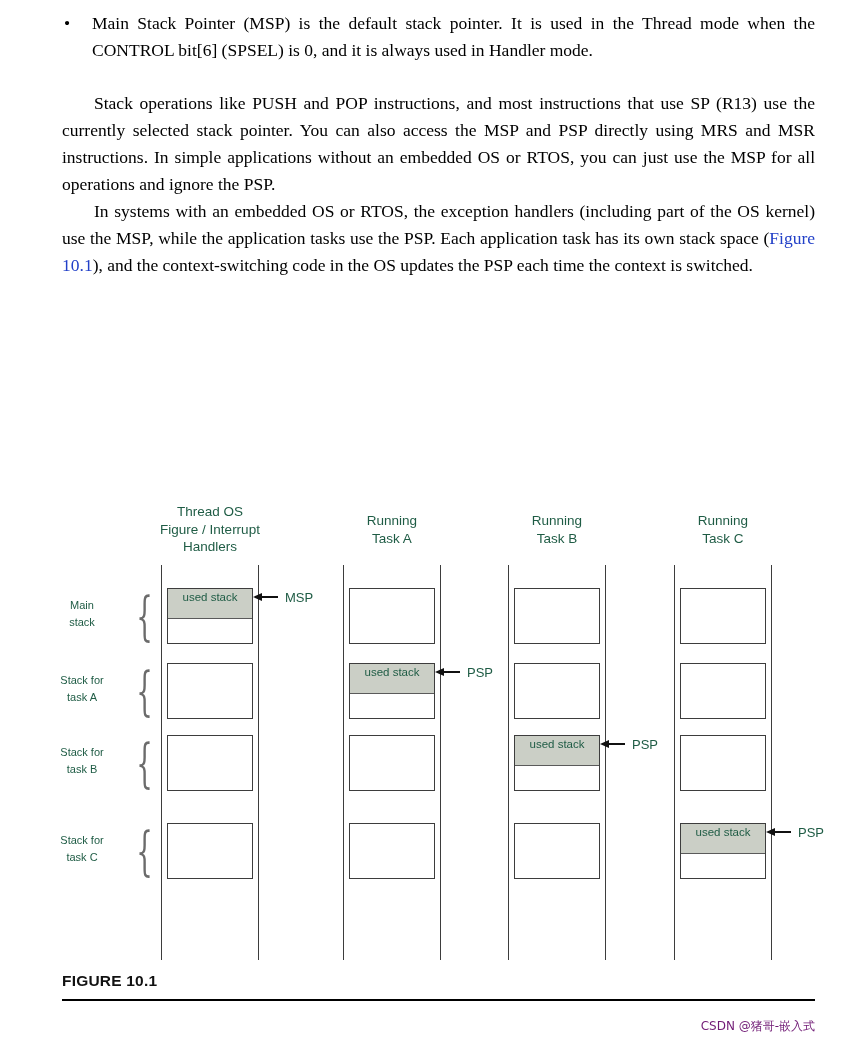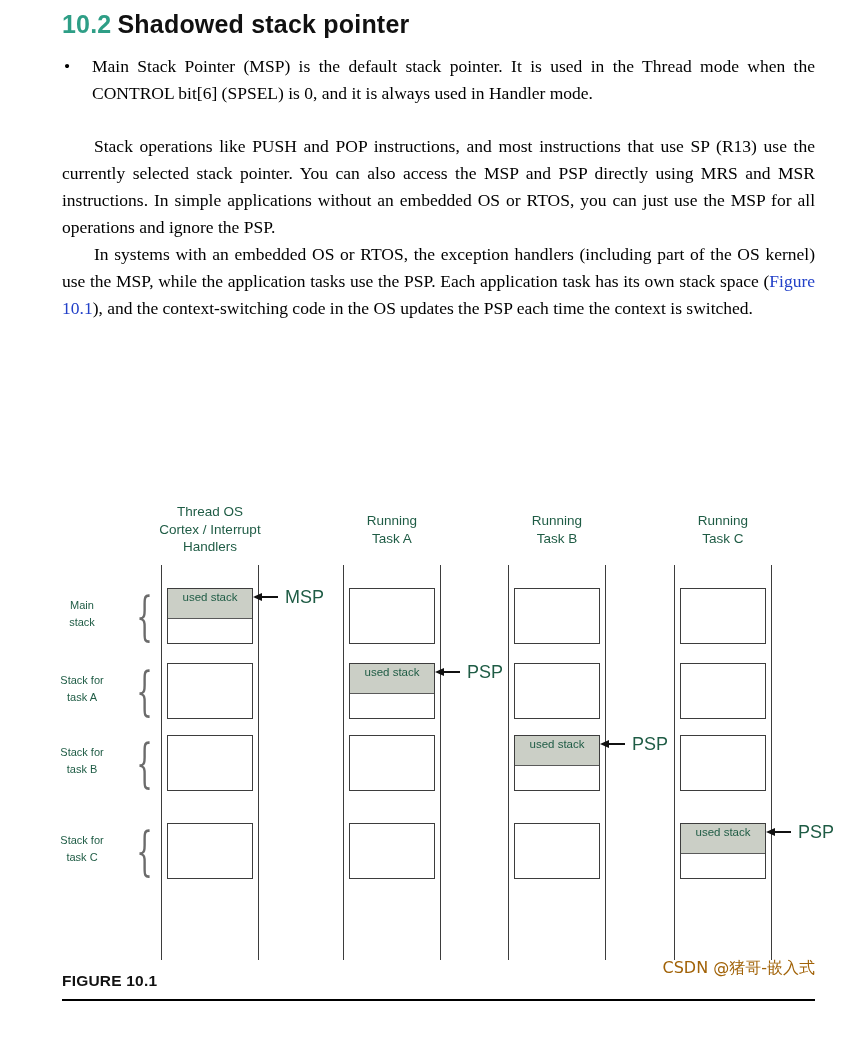--- a/index.html
+++ b/index.html
@@ -45,48 +45,47 @@
 
   .used { position: absolute; top: 0; left: 0; right: 0; height: 30px; background: #CBCFC6;
           border-bottom: 1px solid #5a5a5a; text-align: center; font-size: 11.5px;
           line-height: 17px; color: #1F5C45; }
 
   .pointer { position: absolute; left: 143px; height: 16px; display: flex; align-items: center; white-space: nowrap; }
   .p-r1 { top: 99px; } .p-r2 { top: 174px; } .p-r3 { top: 246px; } .p-r4 { top: 334px; }
   .arrowhead { width: 0; height: 0; border-top: 4px solid transparent; border-bottom: 4px solid transparent;
                border-right: 9px solid #111; }
   .arrowline { width: 16px; height: 1.5px; background: #111; }
-  .ptr-label { margin-left: 7px; font-size: 18px; color: #1F5C45; }
+  .ptr-label { margin-left: 7px; font-size: 13px; color: #1F5C45; }
 
   .row-label { position: absolute; left: 46px; width: 72px; text-align: center;
                font-size: 11px; line-height: 17px; color: #1F5C45; }
   .rl1 { top: 107px; } .rl2 { top: 182px; } .rl3 { top: 254px; } .rl4 { top: 342px; }
 
   .brace { position: absolute; left: 128px; width: 26px; text-align: center; color: #6b6b6b; }
   .brace span { display: inline-block; font-family: "DejaVu Serif", serif; font-size: 52px;
                 line-height: 50px; transform: scaleX(0.5); font-weight: 400; }
   .b1 { top: 101px; } .b2 { top: 176px; } .b3 { top: 248px; } .b4 { top: 336px; }
 
   
   .caption-block { position: absolute; top: 972px; left: 62px; width: 753px;
                    font-family: "Liberation Sans", sans-serif; }
   .fig-label { font-weight: 700; font-size: 15.5px; color: #111; letter-spacing: .2px; }
   .caption-rule { border-top: 2px solid #000; margin-top: 9px; }
   .caption-text { margin-top: 9px; font-size: 16.5px; color: #111; }
 
-  .watermark { position: absolute; top: 958px; right: 40px;
-               font-family: "DejaVu Sans", sans-serif; font-size: 16px; color: #a16207; }
+  .watermark { position: absolute; top: 1018px; right: 40px;
+               font-family: "DejaVu Sans", sans-serif; font-size: 12px; color: #701a75; }
 </style>
 </head>
 <body>
 
 <div class="page">
   <div class="content">
 
-    <h1 class="heading"><span class="sec-num">10.2</span><span class="sec-title">Shadowed stack pointer</span></h1>
 
 
     <ul class="bullets">
       <li><span>Main Stack Pointer (MSP) is the default stack pointer. It is used in the Thread mode when the CONTROL bit[6] (SPSEL) is 0, and it is always used in Handler mode.</span></li>
     </ul>
 
     <p class="body-text indent">Stack operations like PUSH and POP instructions, and most instructions that use SP (R13) use the currently selected stack pointer. You can also access the MSP and PSP directly using MRS and MSR instructions. In simple applications without an embedded OS or RTOS, you can just use the MSP for all operations and ignore the PSP.</p>
 
     <p class="body-text indent"><span>In systems with an embedded OS or RTOS, the exception handlers (including part of the OS kernel) use the MSP, while the application tasks use the PSP. Each application task has its own stack space (</span><a class="fig-link">Figure 10.1</a><span>), and the context-switching code in the OS updates the PSP each time the context is switched.</span></p>
   </div>
@@ -111,21 +110,21 @@
     </div>
 
     <div class="brace b1"><span>{</span></div>
     <div class="brace b2"><span>{</span></div>
     <div class="brace b3"><span>{</span></div>
     <div class="brace b4"><span>{</span></div>
 
     <div class="fig-col col1">
       <div class="col-header">
         <div>Thread OS</div>
-        <div>Cortex / Interrupt</div>
+        <div>Figure / Interrupt</div>
         <div>Handlers</div>
       </div>
       <div class="rail rail-l"></div>
       <div class="rail rail-r"></div>
       <div class="sbox r1">
         <div class="used"><span>used stack</span></div>
       </div>
       <div class="sbox r2"></div>
       <div class="sbox r3"></div>
       <div class="sbox r4"></div>

